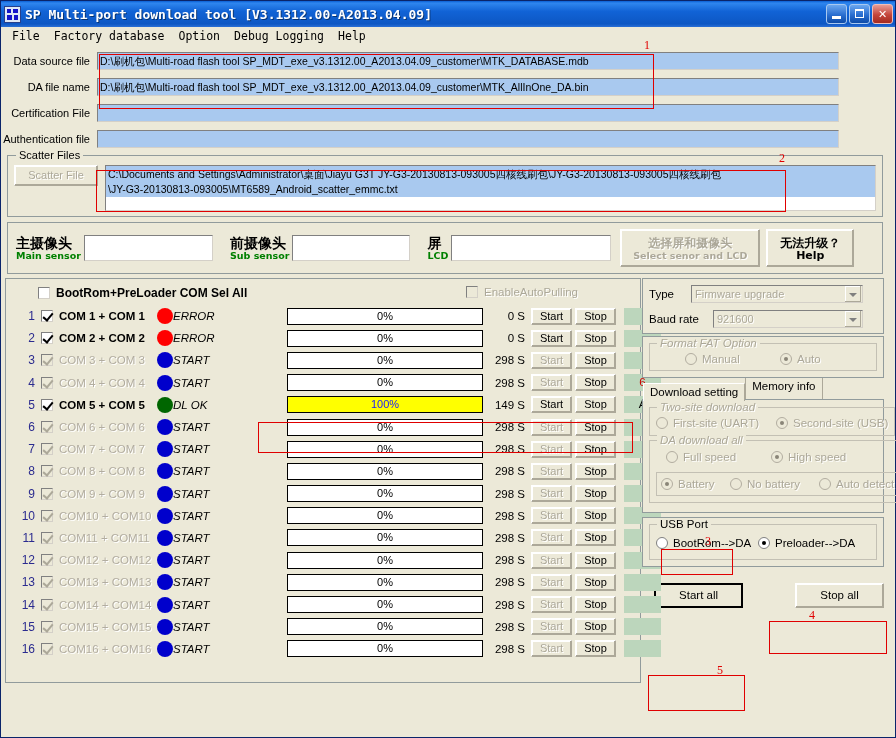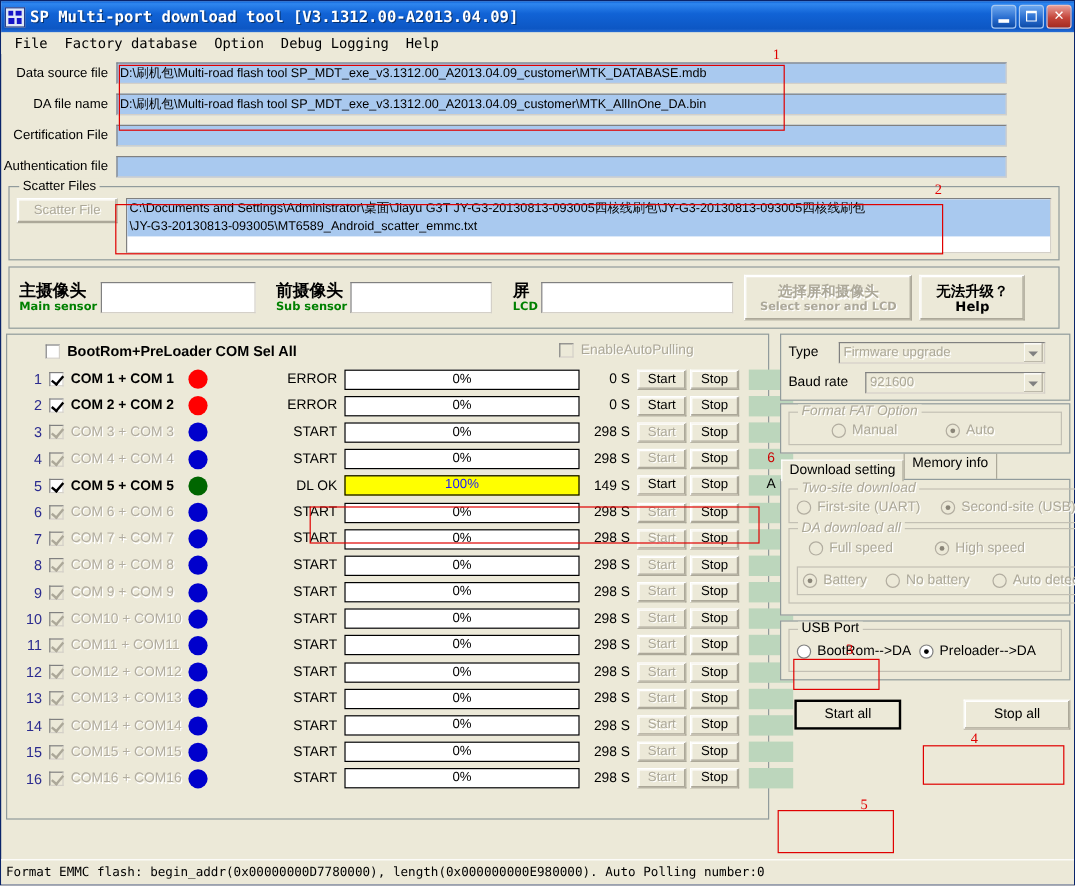--- a/index.html
+++ b/index.html
@@ -85,21 +85,21 @@
           justify-content:center;line-height:14px;}
   .bigbtn .cnlab{font-size:12px;}
   .bigbtn .enlab{font-size:9.5px;color:inherit;}
   .selbtn{width:140px;margin-left:9px;color:#aca899;}
   .selbtn .cnlab{color:#aca899;text-shadow:1px 1px 0 #fff;}
   .selbtn .enlab{color:#aca899;text-shadow:1px 1px 0 #fff;}
   .helpbtn{width:88px;margin-left:6px;}
   .helpbtn .enlab{color:#000;font-size:11px;}
 
   
-  .body{display:flex;padding:4px 4px 0 4px;box-sizing:border-box;gap:9px;}
+  .body{display:flex;padding:4px 4px 0 4px;box-sizing:border-box;gap:1px;}
   .left-panel{width:636px;border:1px solid #919b9c;background:#ece9d8;
               box-sizing:border-box;position:relative;height:405px;}
   .right-col{width:242px;}
 
   
   .selall{display:flex;align-items:center;padding:7px 0 5px 32px;}
   .ck{width:12px;height:12px;background:#fff;border:1px solid #808080;
       border-right-color:#d4d0c8;border-bottom-color:#d4d0c8;
       box-sizing:border-box;position:relative;flex:0 0 auto;}
   .ck.dis{background:#ece9d8;}
@@ -112,22 +112,22 @@
 
   .rows{padding:0 0 0 0;}
   .row{display:flex;align-items:center;height:22.2px;padding-left:9px;position:relative;}
   .rn{width:20px;text-align:right;font-size:12px;color:#2b2b8f;
       font-family:"Liberation Sans",sans-serif;flex:0 0 auto;}
   .row .ck{margin-left:6px;}
   .comlab{width:96px;margin-left:6px;font-size:11.5px;font-weight:bold;color:#000;
           white-space:nowrap;flex:0 0 auto;}
   .comlab.dis{color:#b2ada0;text-shadow:1px 1px 0 #fff;font-weight:normal;}
   .led{width:16px;height:16px;border-radius:50%;flex:0 0 auto;margin-left:2px;}
-  .stat{width:108px;text-align:right;padding-right:6px;font-size:11.5px;color:#000;
-        flex:0 0 auto;white-space:nowrap;}
+  .stat{width:108px;padding-right:6px;font-size:11.5px;color:#000;
+        flex:0 0 auto;white-space:nowrap;font-style:italic;}
   .pbar{width:196px;height:17px;background:#fff;border:1px solid #000;
         box-sizing:border-box;position:relative;flex:0 0 auto;}
   .pbar.full{background:#ffff00;}
   .pbar .pt{position:absolute;left:0;right:0;top:0;bottom:0;text-align:center;
             font-size:11px;line-height:15px;color:#000;}
   .pbar.full .pt{color:#1a1aff;}
   .secs{width:42px;text-align:right;padding-right:6px;font-size:11.5px;flex:0 0 auto;color:#000;}
   .mini{width:41px;height:17px;line-height:15px;flex:0 0 auto;font-size:11px;}
   .mini.stopb{margin-left:3px;}
   .gbox{width:37px;height:17px;background:#bcd6bc;margin-left:8px;flex:0 0 auto;
@@ -604,21 +604,20 @@
       </div>
 
       <div style="display:flex;align-items:center;margin-top:16px;padding-left:12px;">
         <div class="btn btn-big focus">Start all</div>
         <div class="btn btn-big" style="margin-left:52px;">Stop all</div>
       </div>
 
     </div>
   </div>
 
-  <div class="statusbar">Format EMMC flash:  begin_addr(0x00000000D7780000), length(0x000000000E980000). Auto Polling number:0</div>
 
   <div class="ann" style="left:98px;top:53px;width:555px;height:55px;"></div>
   <span class="annnum" style="left:643px;top:37px;">1</span>
 
   <div class="ann" style="left:95px;top:169px;width:690px;height:42px;"></div>
   <span class="annnum" style="left:778px;top:150px;">2</span>
 
   <div class="ann" style="left:660px;top:548px;width:72px;height:26px;"></div>
   <span class="annnum" style="left:704px;top:533px;">3</span>
 

